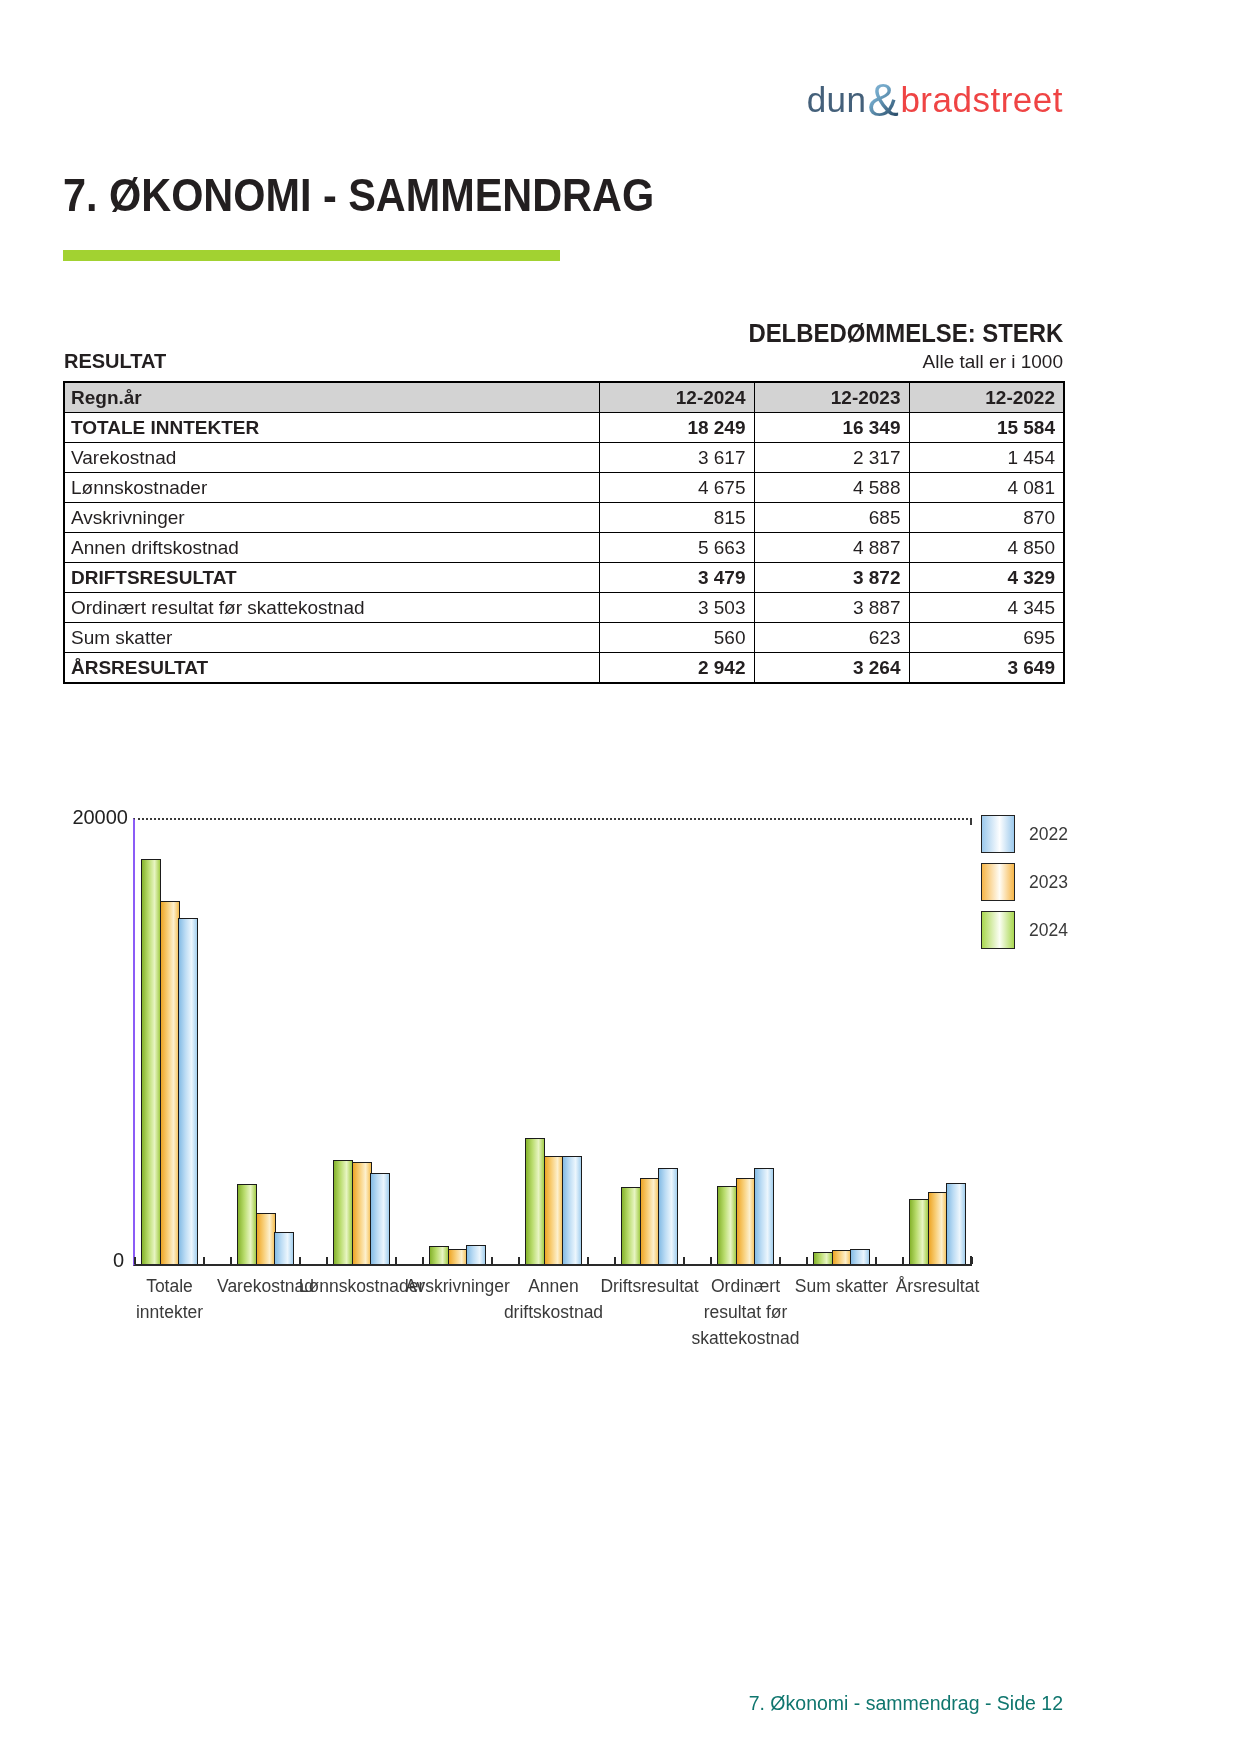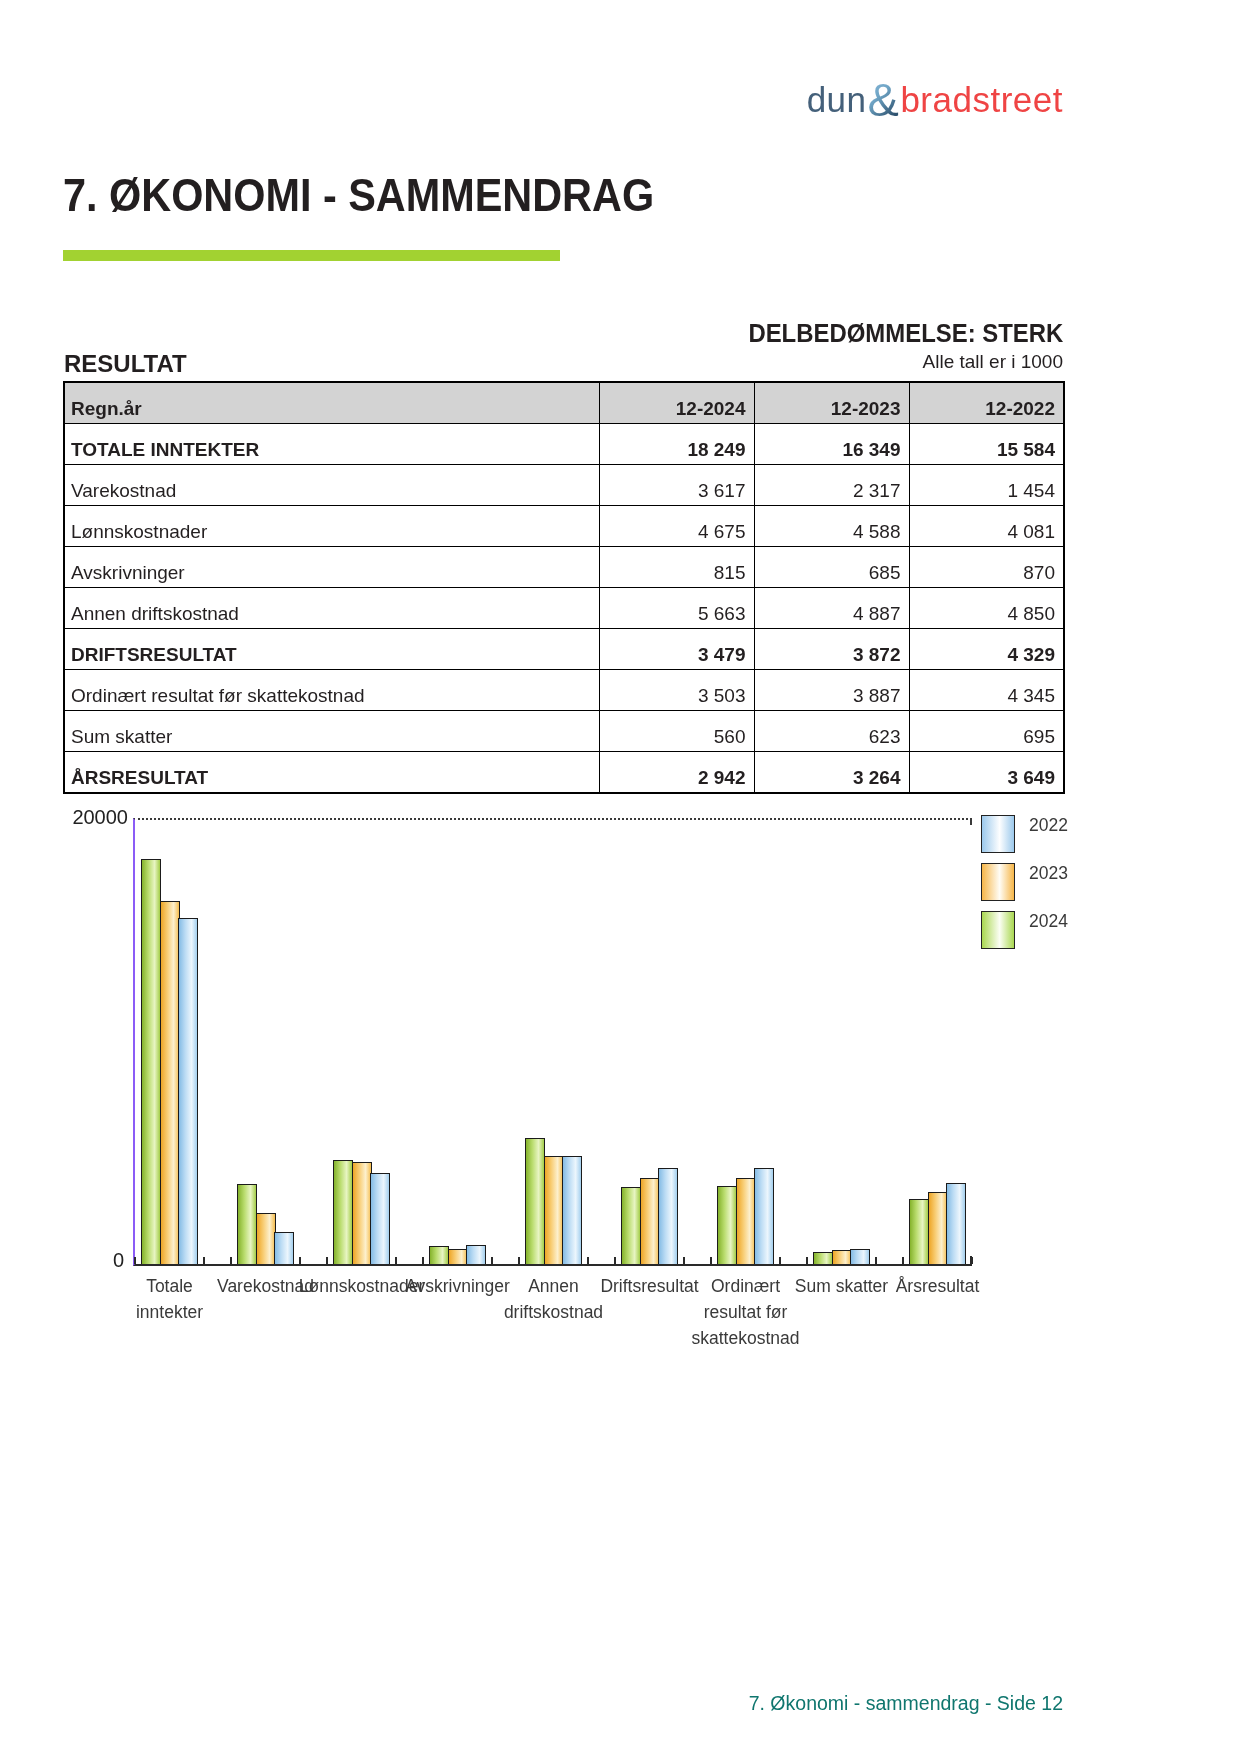--- a/index.html
+++ b/index.html
@@ -16,29 +16,29 @@
 
   
   .title { position:absolute; left:63px; top:168px; font-size:46px; font-weight:800;
            letter-spacing:0px; transform:scaleX(0.9); transform-origin:left center;
            white-space:nowrap; color:#231f20; }
   .divider { position:absolute; left:63px; top:250px; width:497px; height:11px; }
 
   
   .assessment { position:absolute; right:178px; top:318px; font-size:26px; font-weight:800;
                 transform:scaleX(0.92); transform-origin:right center; white-space:nowrap; }
-  .resultat { position:absolute; left:64px; top:350px; font-size:24px; font-weight:700; }
+  .resultat { position:absolute; left:64px; top:350px; font-size:20px; font-weight:700; }
   .units { position:absolute; right:178px; top:351px; font-size:19px; font-weight:400; }
 
   
   table.results { position:absolute; left:63px; top:381px; width:1000px; border-collapse:collapse;
                   font-size:19px; table-layout:fixed; }
   table.results col.c0 { width:535px; }
   table.results col.cv { width:155px; }
-  table.results th, table.results td { border:1.5px solid #000; height:27px; padding:12px 8px 1px 6px; overflow:hidden; white-space:nowrap; }
+  table.results th, table.results td { border:1.5px solid #000; height:27px; padding:1px 8px 1px 6px; overflow:hidden; white-space:nowrap; }
   table.results { border:2px solid #000; }
   table.results thead th { background:#d3d3d3; font-weight:700; text-align:right; }
   table.results thead th:first-child { text-align:left; }
   table.results td.c-val { text-align:right; }
   table.results tr.bold td { font-weight:700;margin-left:33px; }
 
   
   .chart-wrap { position:absolute; left:0; top:0; }
   .ylab-top { position:absolute; left:70px; top:806px; width:58px; text-align:right; font-size:20px; color:#222; }
   .ylab-zero { position:absolute; left:96px; top:1249px; width:28px; text-align:right; font-size:20px; color:#222; }
@@ -56,21 +56,21 @@
   .bar { width:20px; border:1.5px solid #1b1b1b; border-bottom:none; box-sizing:border-box; }
   .bar + .bar { margin-left:-1.5px; }
   .bar.green  { background:linear-gradient(90deg,#85b32c 0%,#b9dc6d 35%,#e8f5c3 70%,#a3cd48 100%); }
   .bar.orange { background:linear-gradient(90deg,#eea627 0%,#f8cd74 35%,#fdf0cd 70%,#f5bd4e 100%); }
   .bar.blue   { background:linear-gradient(90deg,#85bce5 0%,#bcdcf4 35%,#ecf6fd 70%,#a3cfee 100%); }
   .cat-label { position:absolute; top:100%; margin-top:9px; left:50%; transform:translateX(-50%);
                width:150px; text-align:center; font-size:17.5px; line-height:26px; color:#3a3a3a; }
 
   
   .legend { position:absolute; left:981px; top:815px; }
-  .legend-entry { display:flex; align-items:flex-start; margin-bottom:10px; }
+  .legend-entry { display:flex; align-items:center; margin-bottom:10px; }
   .swatch { width:34px; height:38px; border:1.5px solid #222; box-sizing:border-box; }
   .swatch.blue   { background:linear-gradient(90deg,#9cc9ec,#fdfeff 55%,#9cc9ec); }
   .swatch.orange { background:linear-gradient(90deg,#f6b648,#fffdf6 55%,#f6b648); }
   .swatch.green  { background:linear-gradient(90deg,#a9d750,#fbfef4 55%,#a9d750); }
   .legend-label { margin-left:14px; font-size:17.5px; color:#3a3a3a; }
 
   
   .footer { position:absolute; right:178px; top:1692px; font-size:19.5px; color:#0f766e; }
 </style>
 </head>

